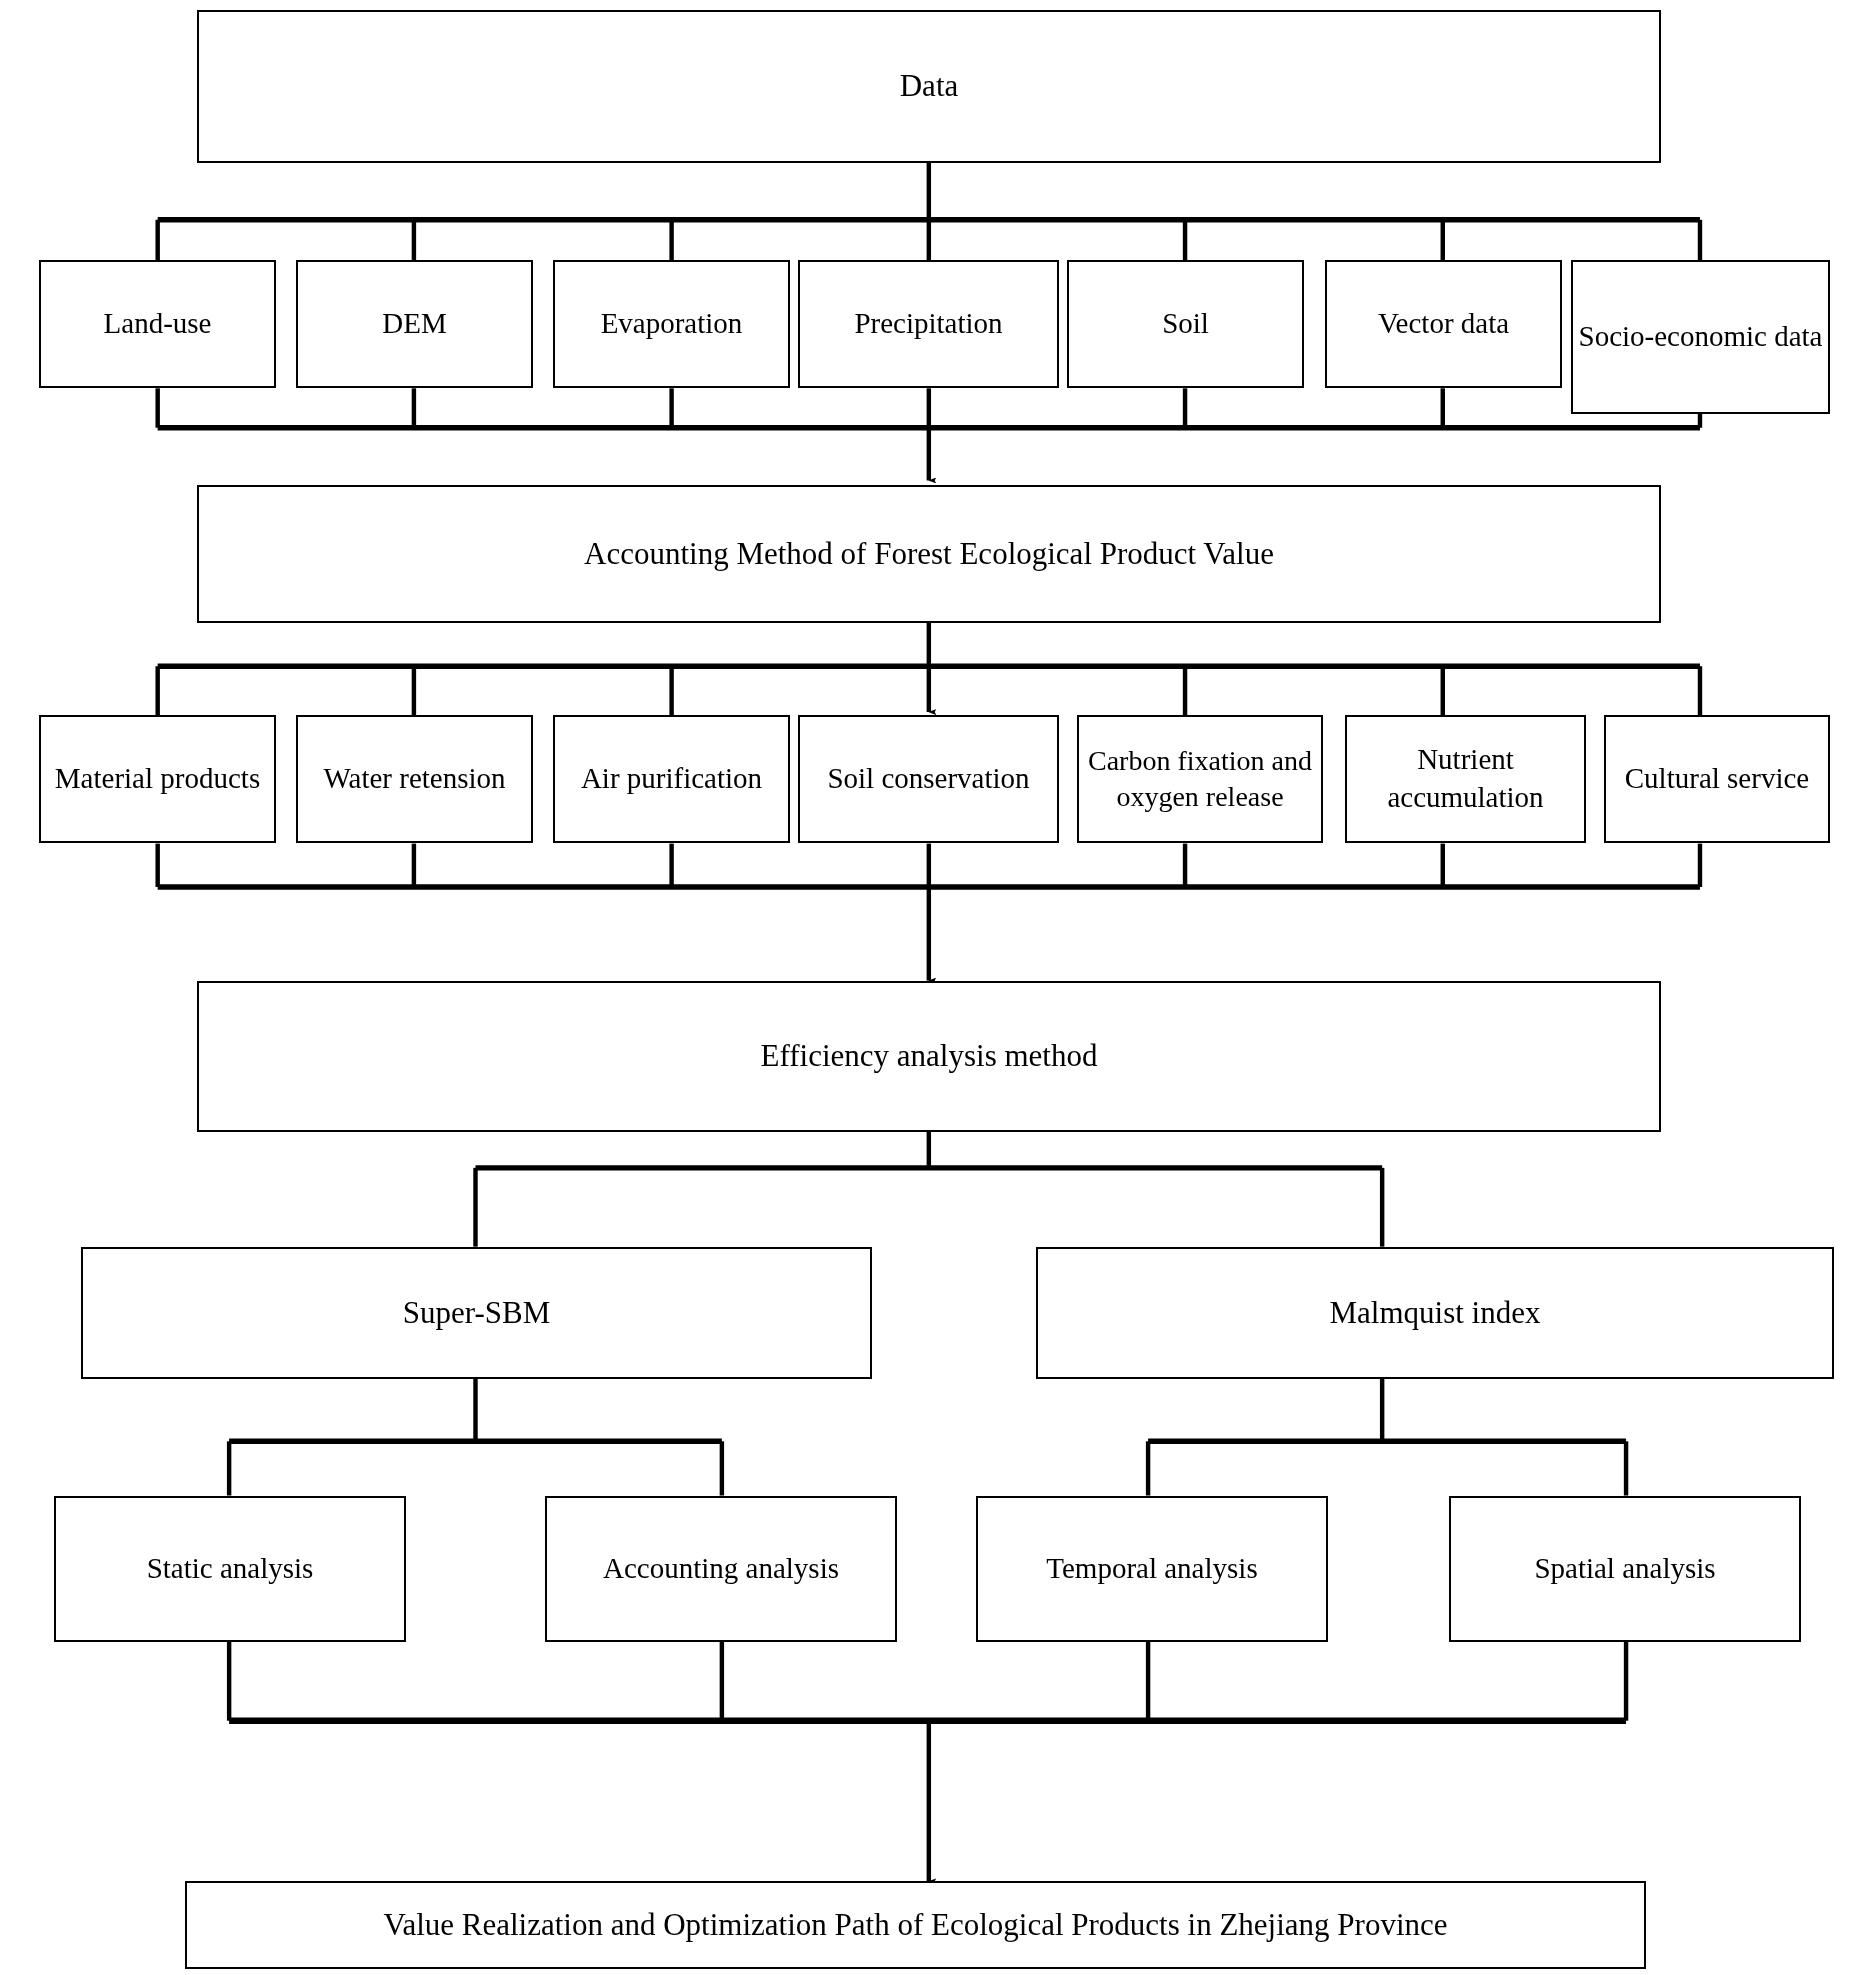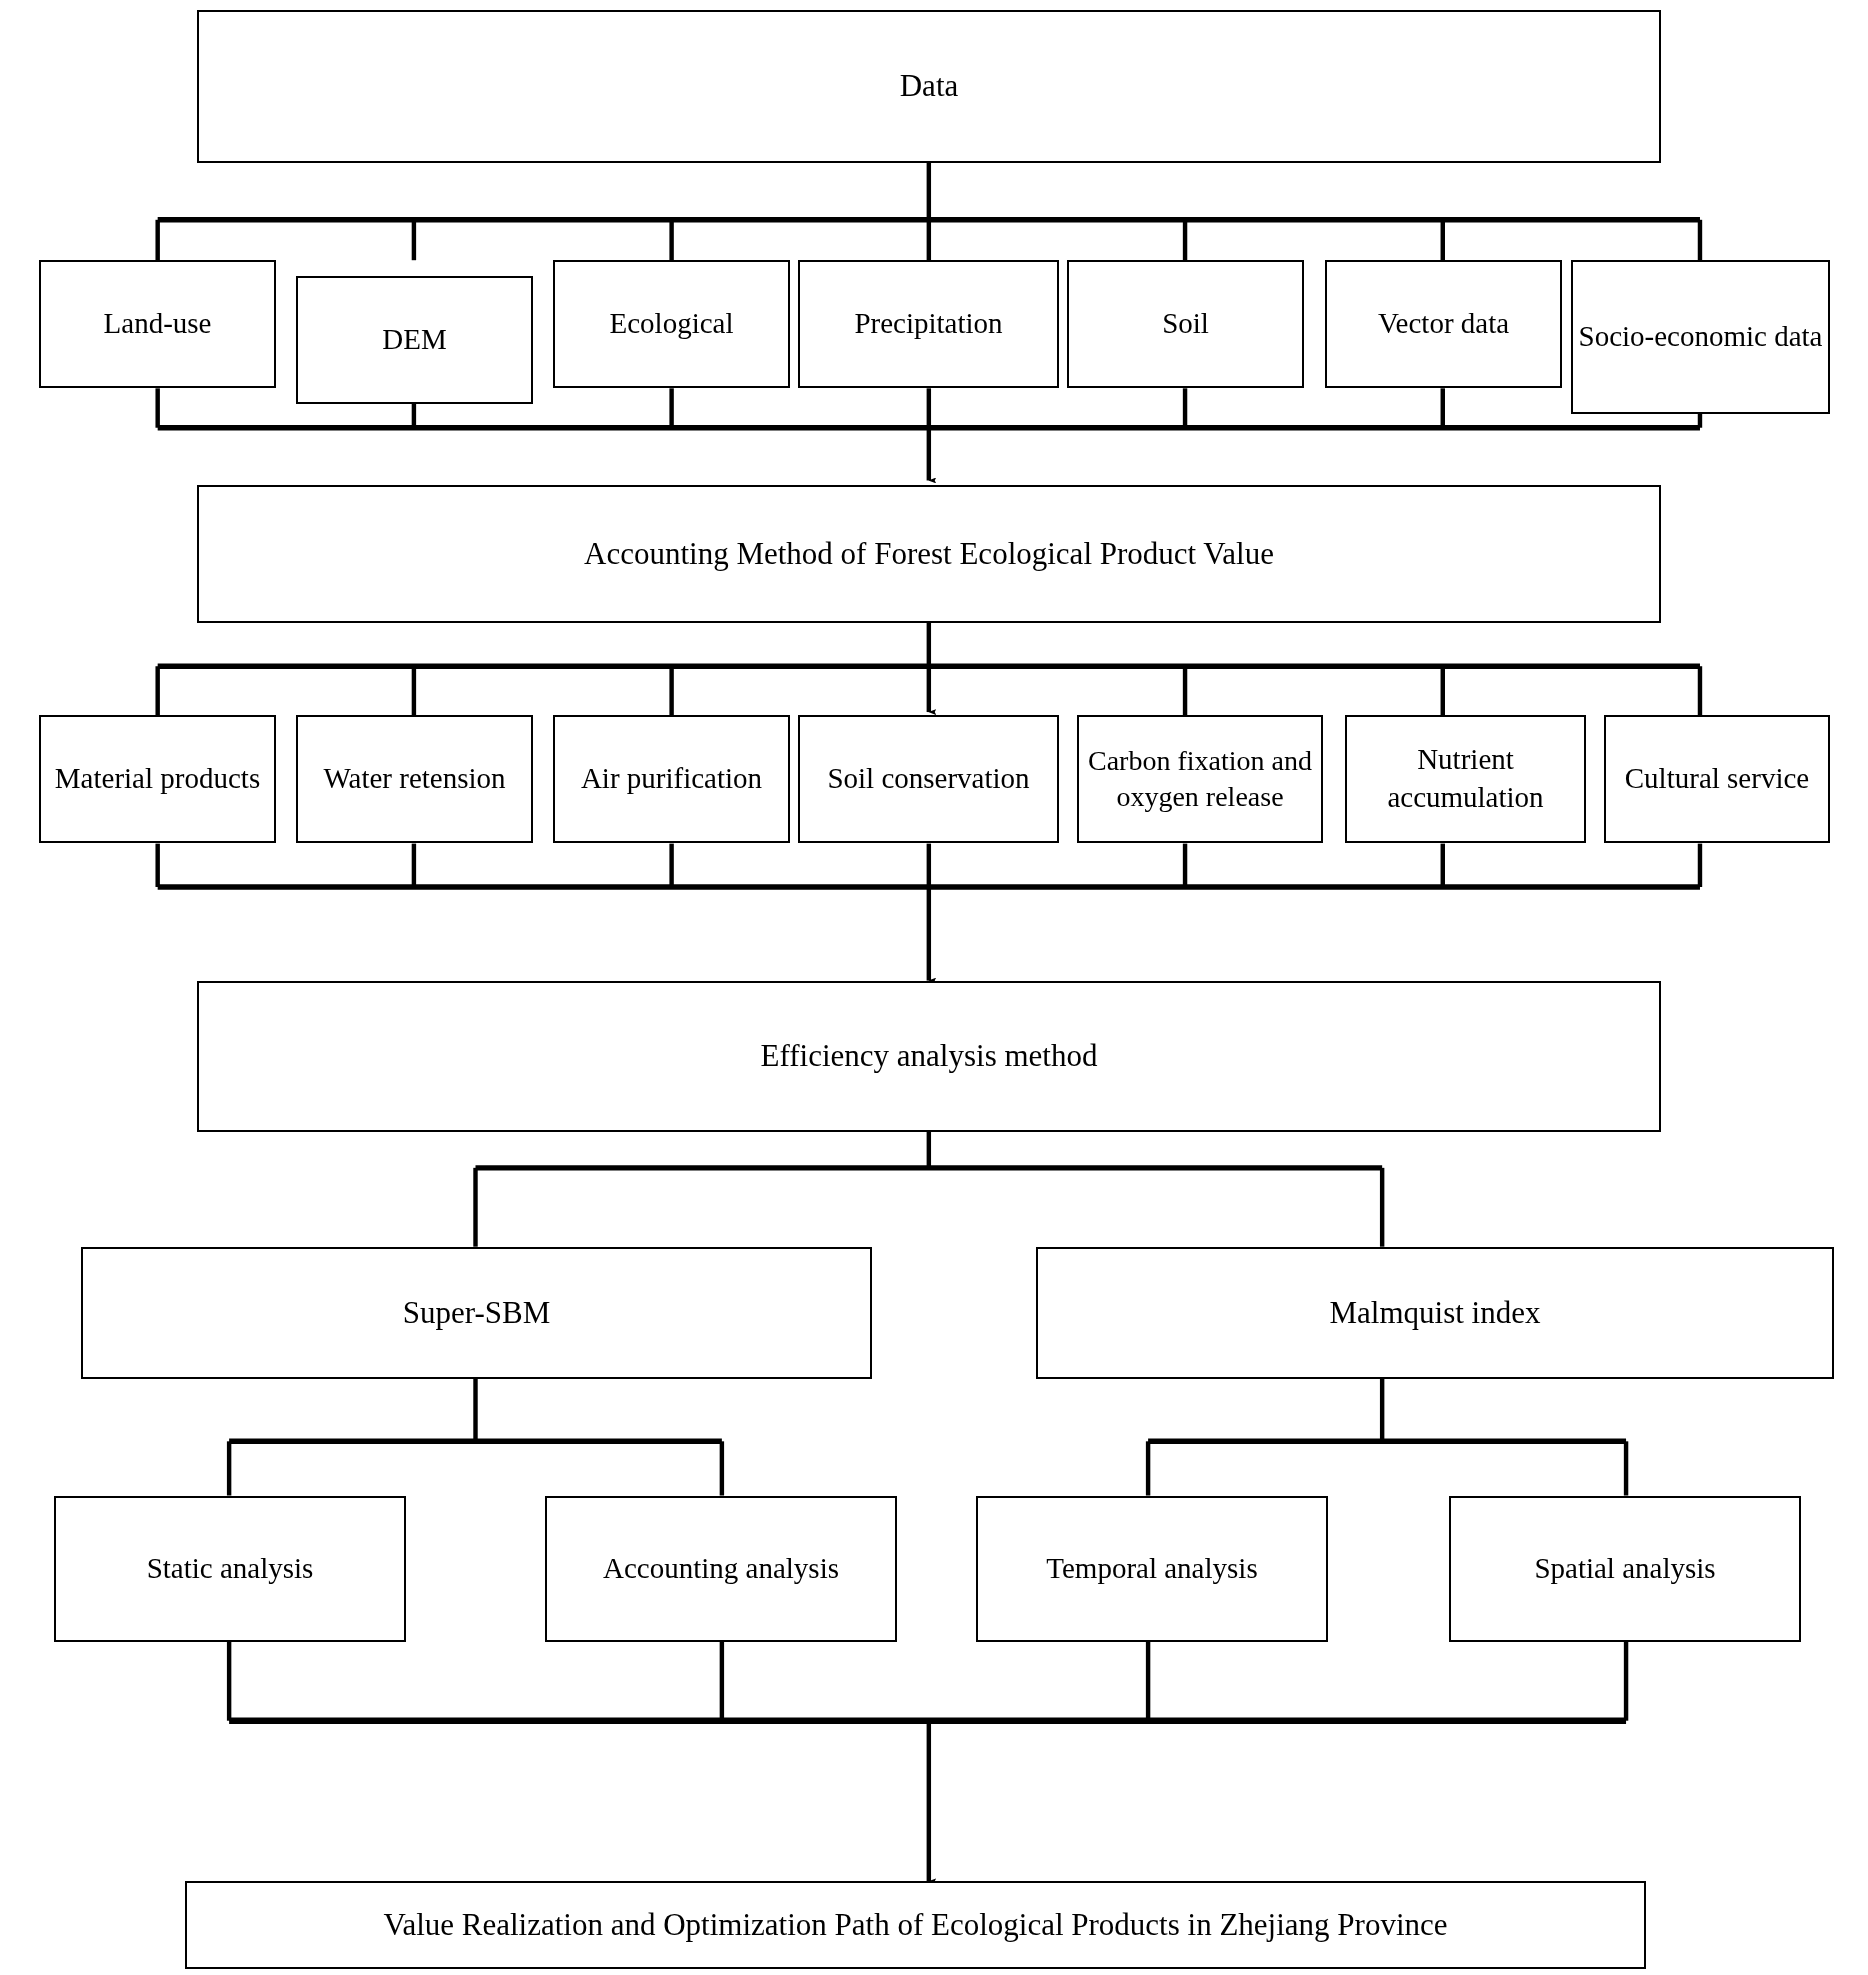--- a/index.html
+++ b/index.html
@@ -102,25 +102,25 @@
     </g>
   </svg>
 
   <div class="node t-big" style="left:197px;top:10px;width:1464px;height:153px;">
     <span class="lbl">Data</span>
   </div>
 
   <div class="node t-med" style="left:39px;top:260px;width:237px;height:128px;">
     <span class="lbl">Land-use</span>
   </div>
-  <div class="node t-med" style="left:296px;top:260px;width:237px;height:128px;margin-top:16px;">
+  <div class="node t-med" style="left:296px;top:260px;width:237px;height:128px;">
     <span class="lbl">DEM</span>
   </div>
   <div class="node t-med" style="left:553px;top:260px;width:237px;height:128px;">
-    <span class="lbl">Ecological</span>
+    <span class="lbl">Evaporation</span>
   </div>
   <div class="node t-med" style="left:798px;top:260px;width:261px;height:128px;">
     <span class="lbl">Precipitation</span>
   </div>
   <div class="node t-med" style="left:1067px;top:260px;width:237px;height:128px;">
     <span class="lbl">Soil</span>
   </div>
   <div class="node t-med" style="left:1325px;top:260px;width:237px;height:128px;">
     <span class="lbl">Vector data</span>
   </div>

